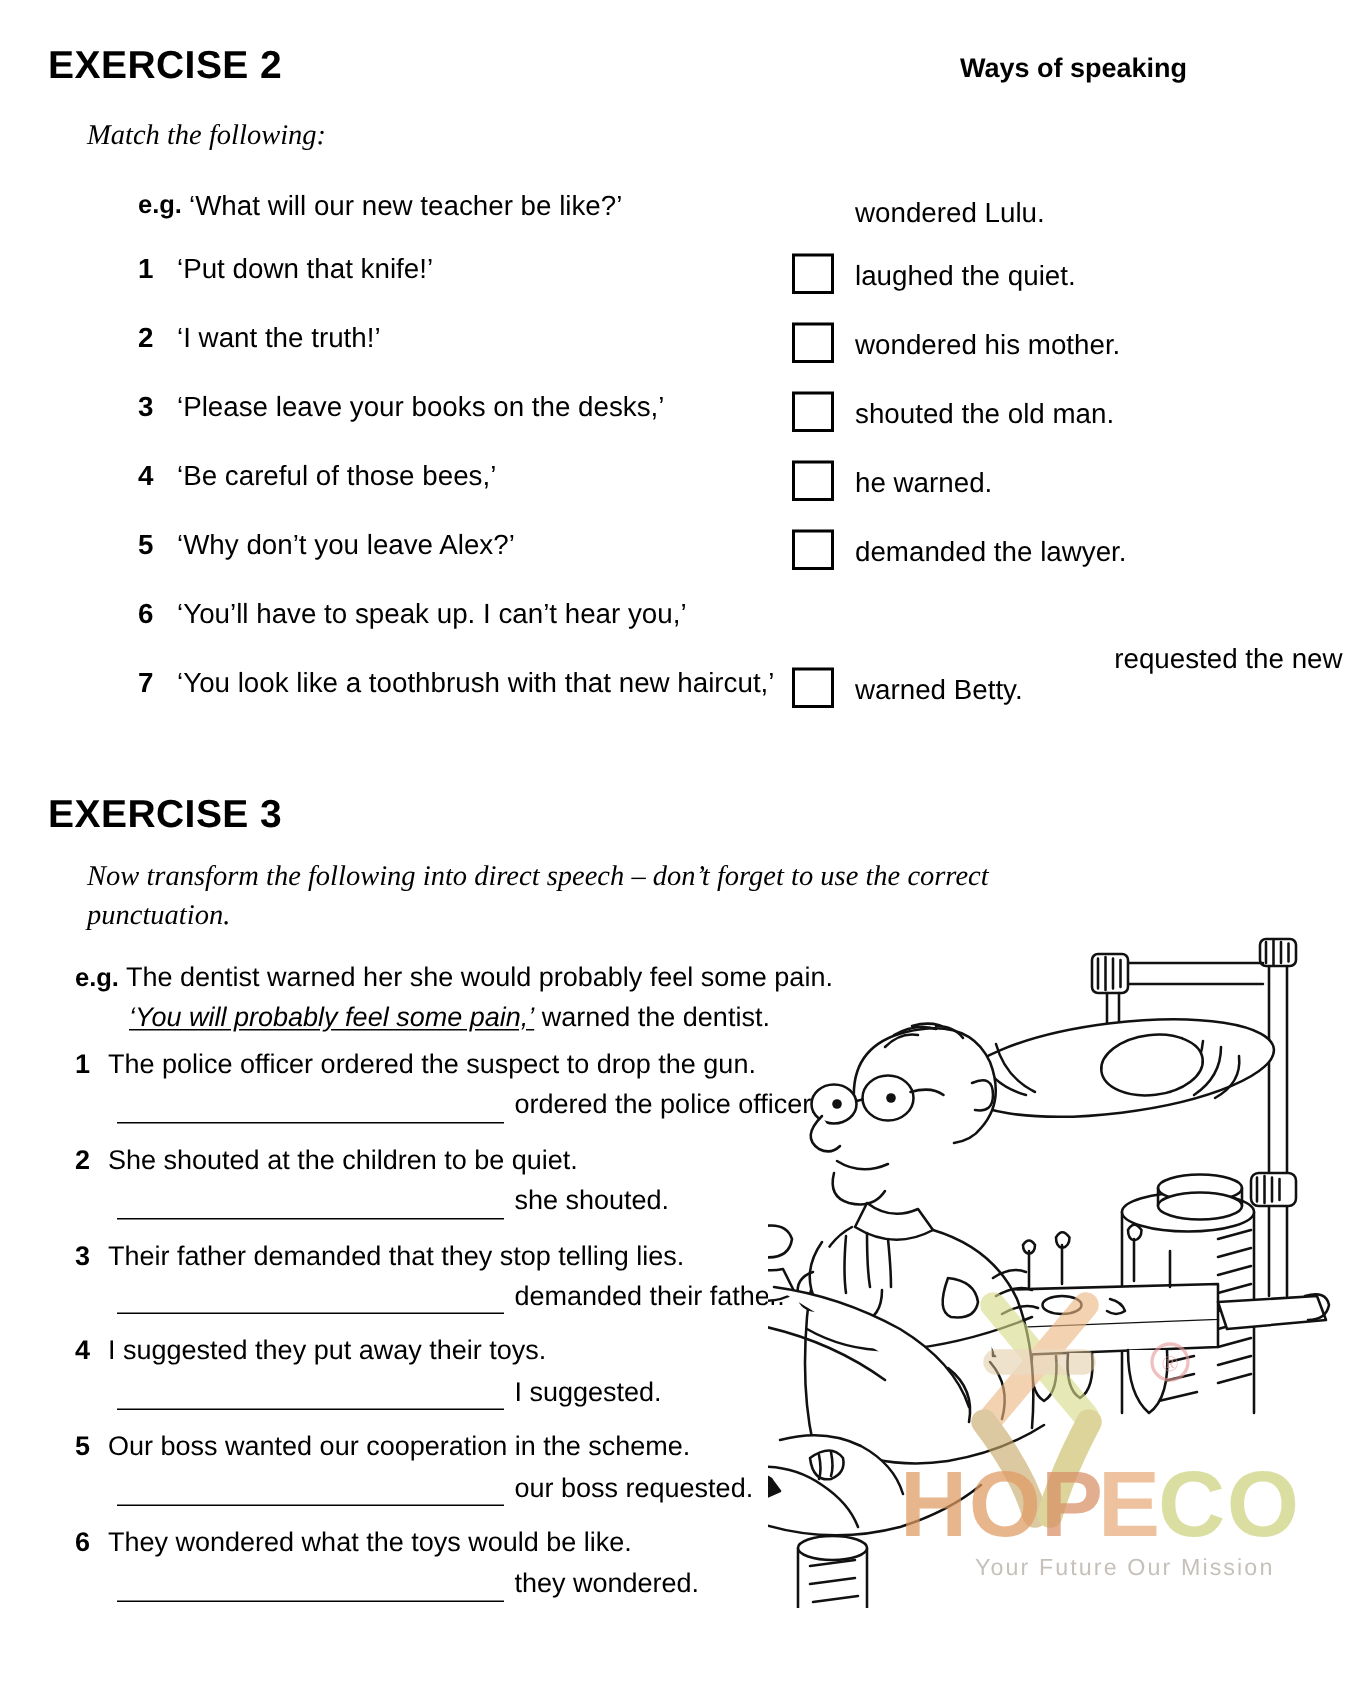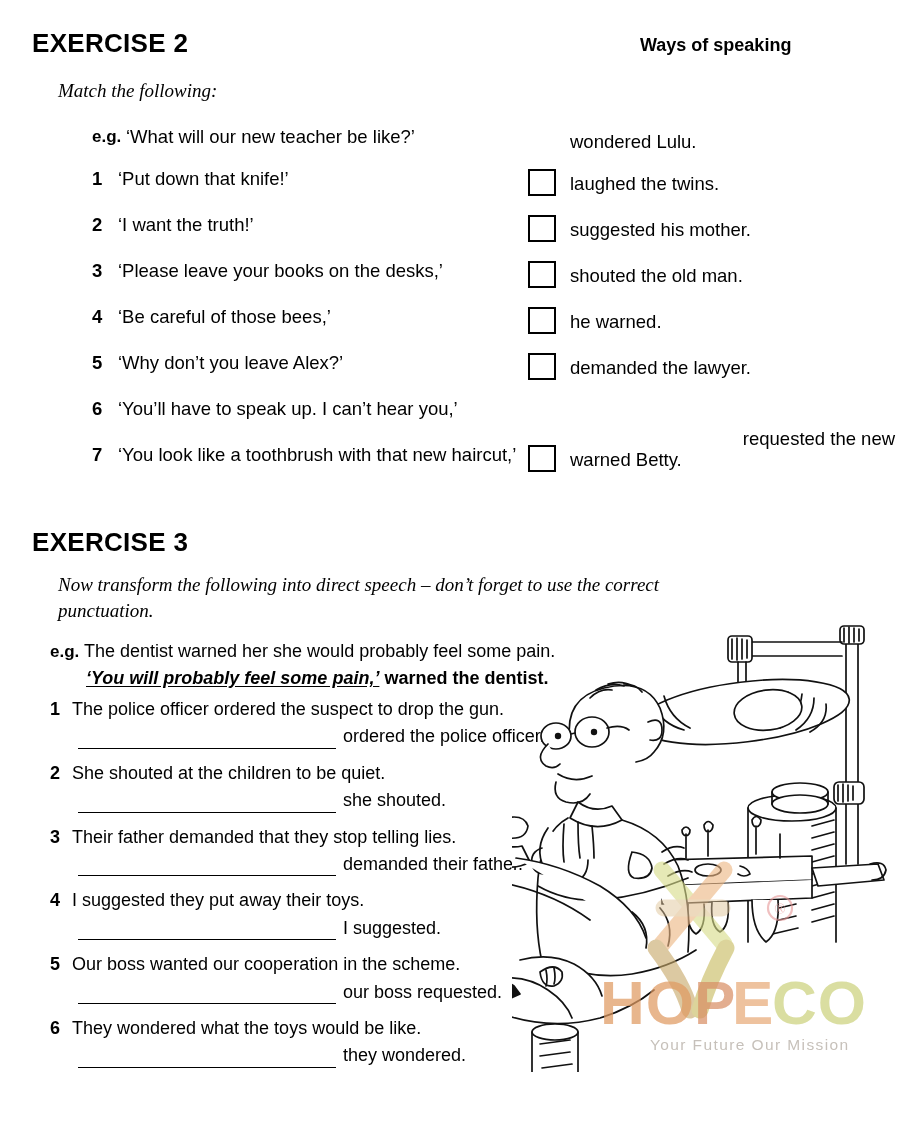--- a/index.html
+++ b/index.html
@@ -91,21 +91,21 @@
     width: 560px;
     font-size: 18px;
     line-height: 1.45;
   }
   .eg-label { font-weight: bold; font-size: 17px; }
   .eg-answer {
     font-style: italic;
     text-decoration: underline;
     text-underline-offset: 2px;
   }
-  #ex3-eg .eg-line2 { padding-left: 36px; font-weight: bold; }
+  #ex3-eg .eg-line2 { padding-left: 36px; }
 
   #ex3-list {
     position: absolute;
     left: 50px;
     top: 698px;
     width: 560px;
   }
   .tr-item { position: relative; margin-bottom: 13px; }
   .tr-prompt {
     display: flex;
@@ -215,25 +215,25 @@
         <div class="match-text">‘You look like a toothbrush with that new haircut,’</div>
       </div>
     </div>
   <div id="ex2-right" style="height: 380px;">
       <div class="ans-row" style="position: absolute; top: 0px; left: 0px; width: 372px;">
         <div class="ans-box hidden"></div>
         <div class="ans-text">wondered Lulu.</div>
       </div>
       <div class="ans-row" style="position: absolute; top: 42px; left: 0px; width: 372px;">
         <div class="ans-box"></div>
-        <div class="ans-text">laughed the twins.</div>
+        <div class="ans-text">laughed the quiet.</div>
       </div>
       <div class="ans-row" style="position: absolute; top: 88px; left: 0px; width: 372px;">
         <div class="ans-box"></div>
-        <div class="ans-text">suggested his mother.</div>
+        <div class="ans-text">wondered his mother.</div>
       </div>
       <div class="ans-row" style="position: absolute; top: 134px; left: 0px; width: 372px;">
         <div class="ans-box"></div>
         <div class="ans-text">shouted the old man.</div>
       </div>
       <div class="ans-row" style="position: absolute; top: 180px; left: 0px; width: 372px;">
         <div class="ans-box"></div>
         <div class="ans-text">he warned.</div>
       </div>
       <div class="ans-row" style="position: absolute; top: 226px; left: 0px; width: 372px;">

